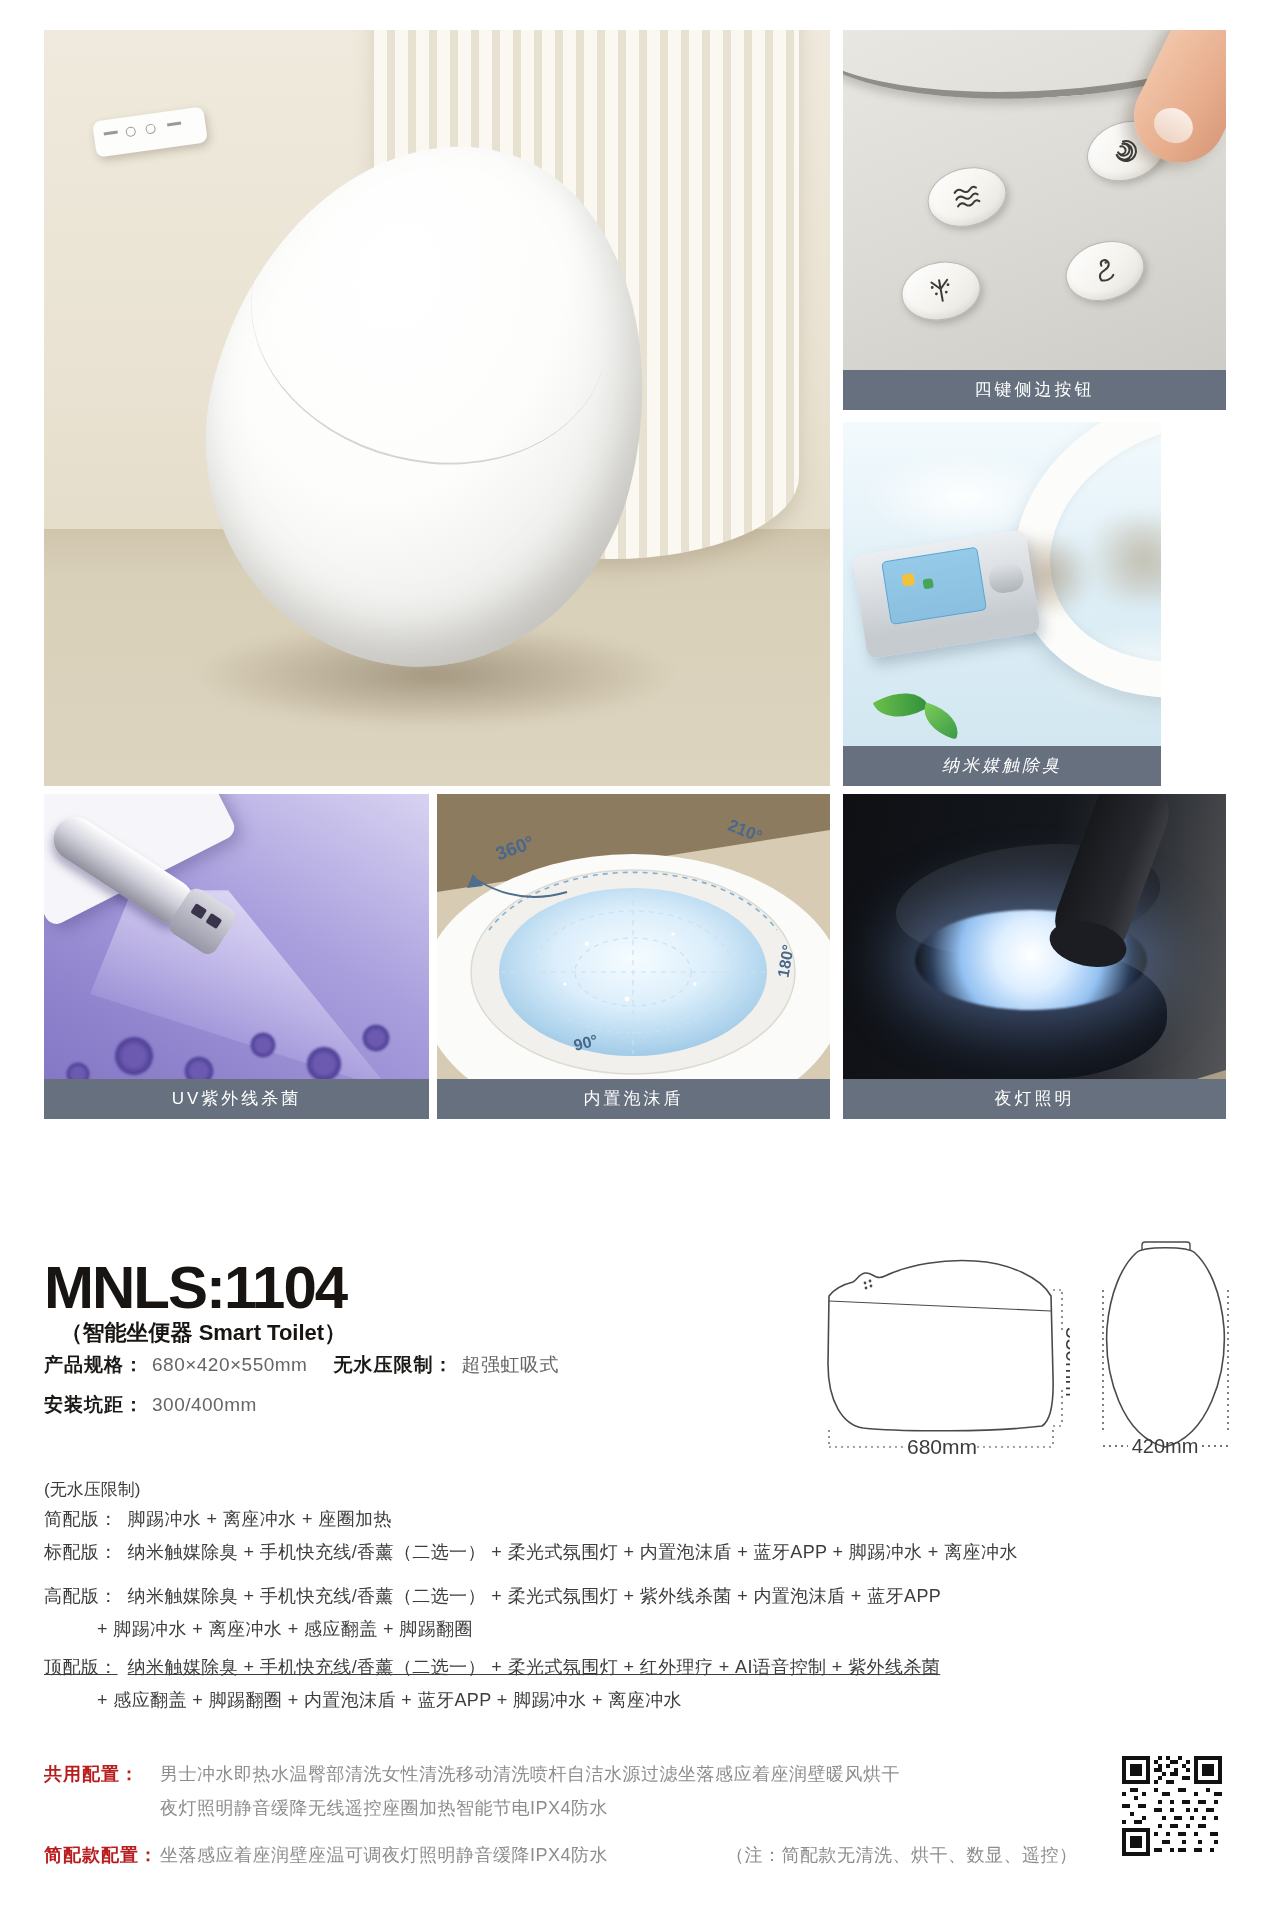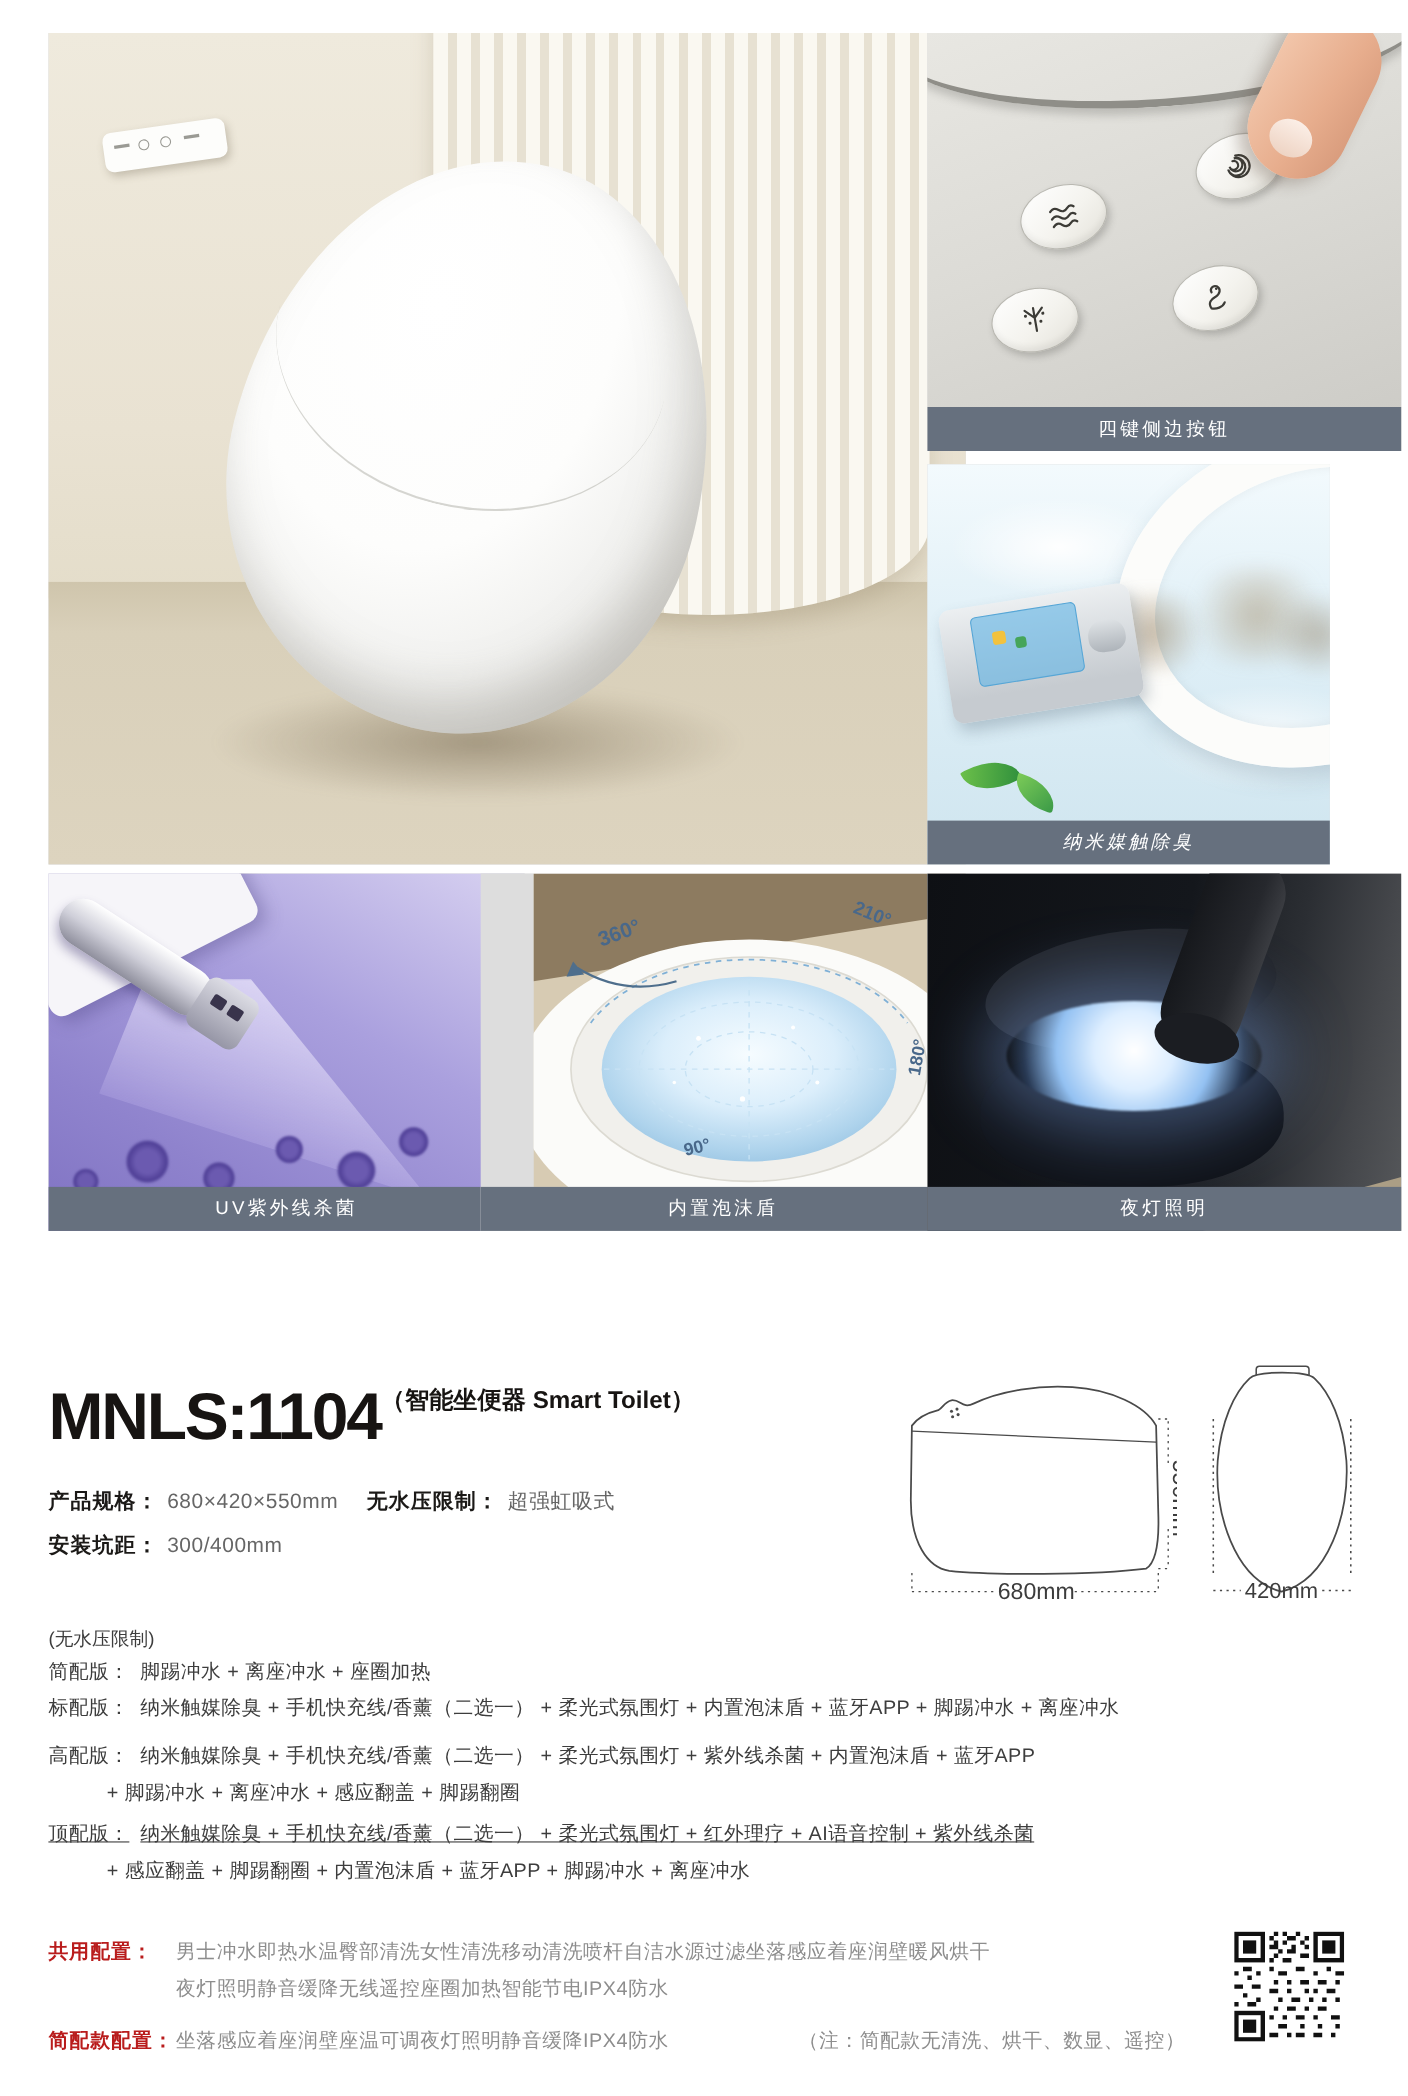--- a/index.html
+++ b/index.html
@@ -1,22 +1,22 @@
 <!DOCTYPE html>
 <html><head>
 <meta charset="utf-8">
 <style>
   html,body{margin:0;padding:0;background:#fff;}
   .page{position:relative;width:1280px;height:1905px;background:#fff;
         font-family:"Liberation Sans",sans-serif;overflow:hidden;}
-  .ph{position:absolute;overflow:hidden;background:#ddd;padding-left:48px;}
+  .ph{position:absolute;overflow:hidden;background:#ddd;}
   .cap{position:absolute;left:0;right:0;bottom:0;height:40px;background:#66707e;
        color:#fff;font-size:17px;line-height:40px;text-align:center;letter-spacing:3px;}
   .abs{position:absolute;}
-  .title-row{position:absolute;left:44px;top:1258px;display:flex;}
+  .title-row{position:absolute;left:44px;top:1258px;display:flex;align-items:flex-end;flex-direction:column;}
   .title{font-size:60px;font-weight:bold;color:#171412;letter-spacing:-2px;line-height:1;}
   .subtitle{font-size:22px;font-weight:bold;color:#171412;padding-bottom:5px;letter-spacing:0;}
   .spec-line{position:absolute;left:44px;font-size:19px;color:#666;letter-spacing:.5px;}
   .spec-line b{color:#1b1917;font-weight:bold;margin-right:8px;letter-spacing:1px;}
   .spec-line .v{margin-right:26px;}
   .note-line{position:absolute;left:44px;font-size:17px;color:#3d3d3d;}
   .ver{position:absolute;left:44px;font-size:18px;color:#3d3d3d;letter-spacing:.4px;white-space:nowrap;}
   .ver .vl{margin-right:10px;}
   .ver2{left:97px;}
   .cfg-label{position:absolute;left:44px;font-size:18px;font-weight:bold;color:#b91c1c;letter-spacing:1px;}

